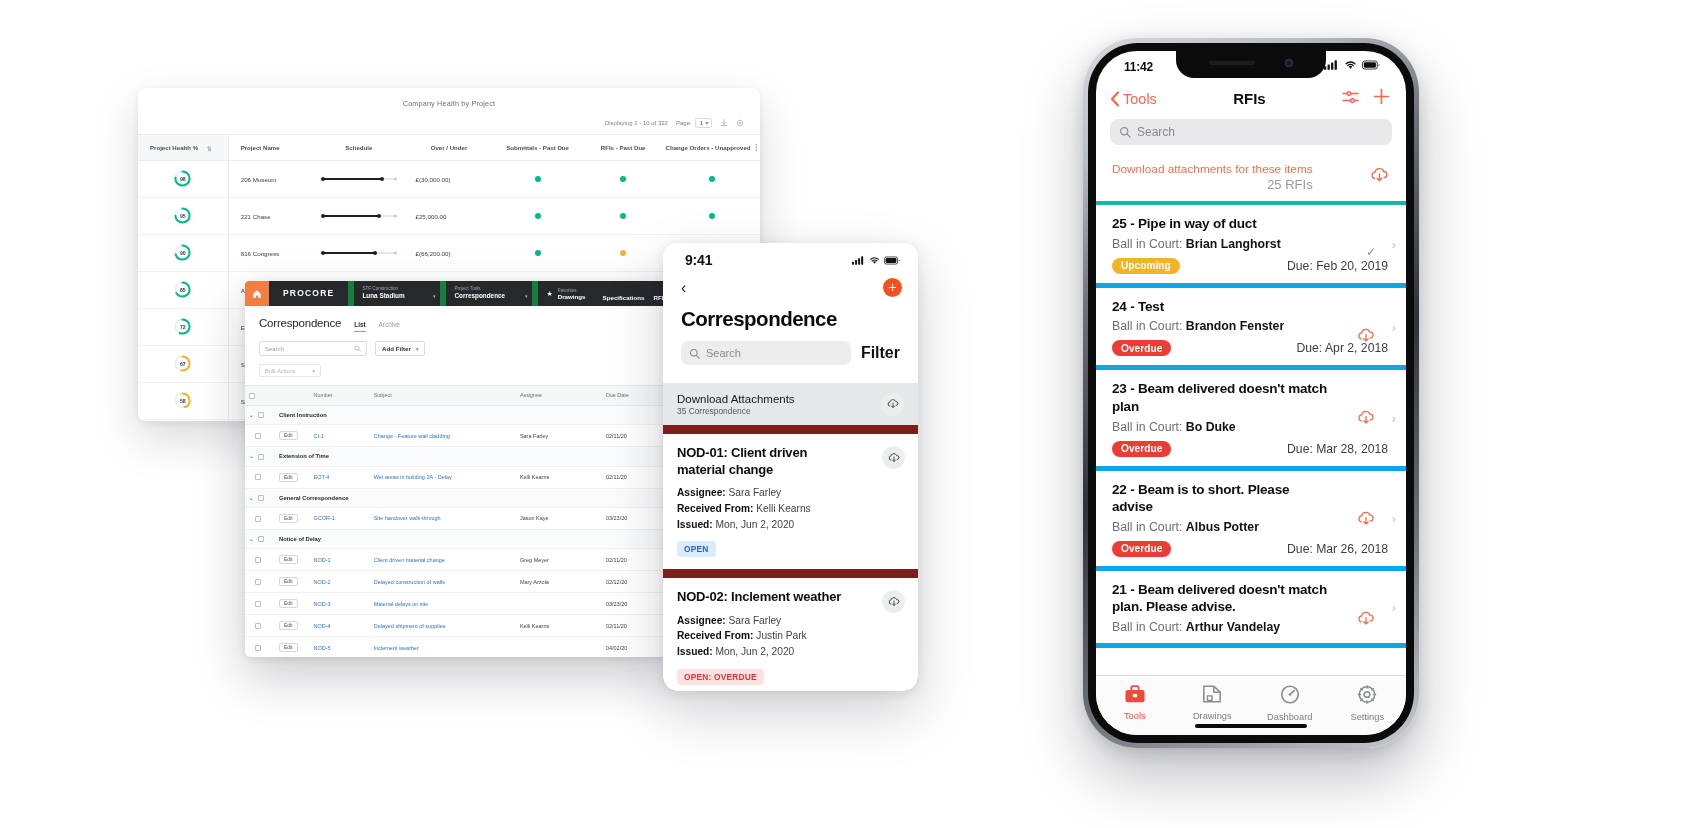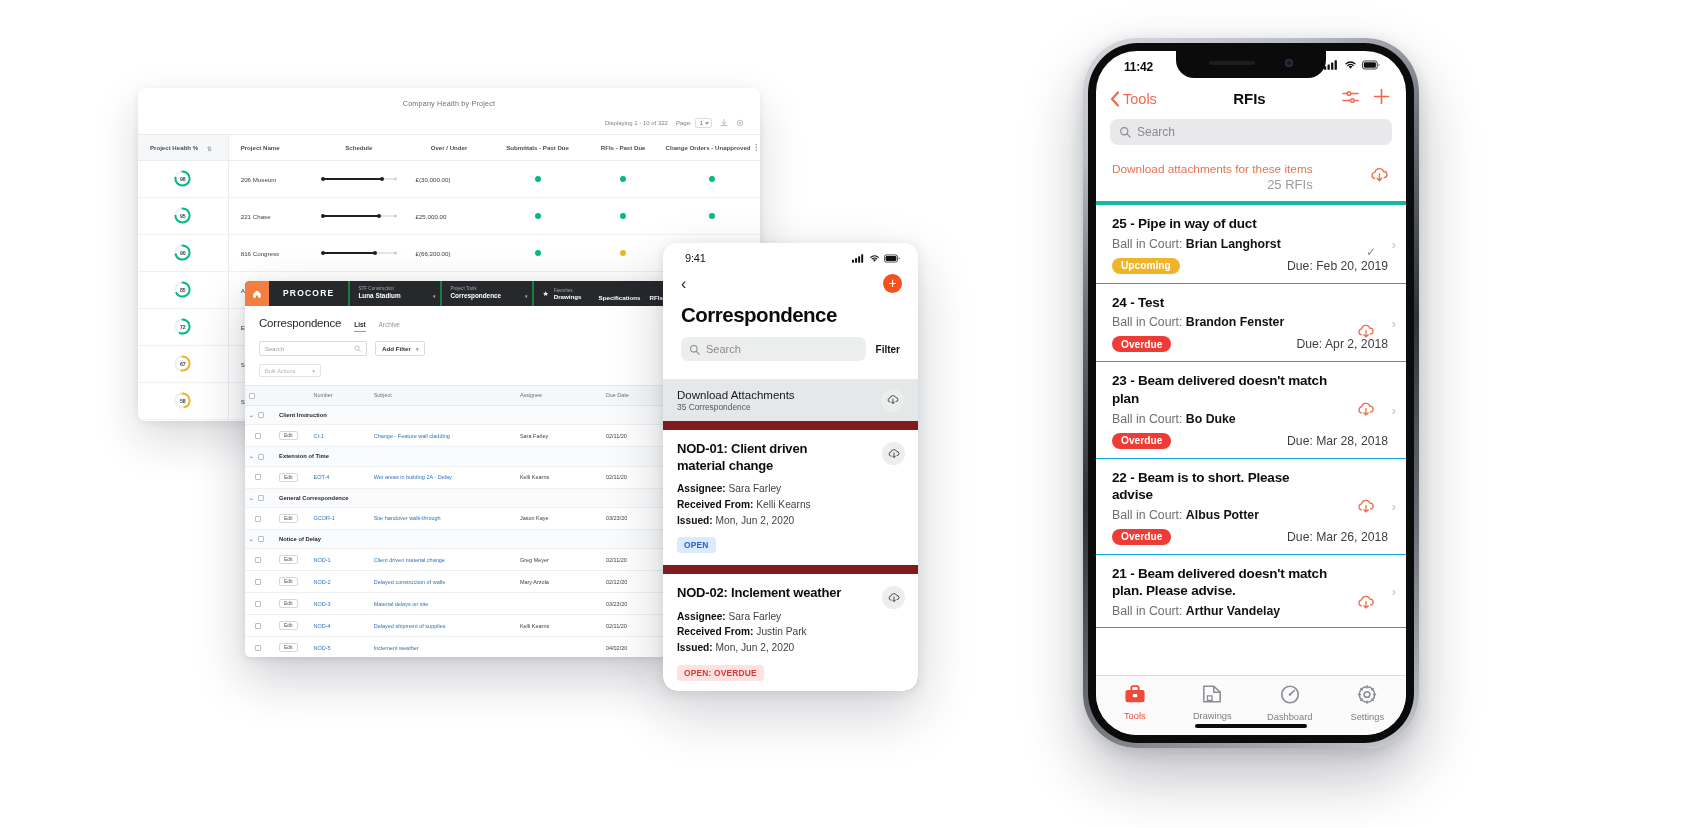--- a/index.html
+++ b/index.html
@@ -94,21 +94,21 @@
     background: #ffffff; border-radius: 5px;
     box-shadow: 0 20px 50px rgba(20,25,40,.22), 0 2px 10px rgba(20,25,40,.10);
     overflow: hidden; filter: blur(0.35px);
   }
   .pc-topbar { display: flex; align-items: stretch; height: 25px; background: #26282c; }
   .pc-home {
     width: 24px; background: #f47e42; display:flex; align-items:center; justify-content:center;
   }
   .pc-seg {
     display:flex; flex-direction:column; justify-content:center;
-    padding: 0 14px 0 8px; border-right: 2px solid #15803d; position: relative; min-width: 92px;
+    padding: 0 14px 0 8px; border-right: 6px solid #15803d; position: relative; min-width: 92px;
   }
   .pc-seg .sm { font-size: 4.6px; color: #9ea3ab; line-height: 1.35; }
   .pc-seg .lg { font-size: 6.4px; color: #ffffff; font-weight: 700; line-height: 1.35; }
   .pc-seg .car { position:absolute; right:5px; top:50%; margin-top:-1px; color:#b6bac1; font-size:5px; }
   .pc-fav { display:flex; align-items:center; gap:5px; padding: 0 8px; }
   .pc-fav .star { color:#ffffff; font-size: 7px; }
   .pc-fav .cols { display:flex; flex-direction:column; }
   .pc-fav .cols .sm { font-size: 4.6px; color:#9ea3ab; }
   .pc-fav .cols .lg { font-size: 6.2px; color:#fff; font-weight:700; }
   .pc-navlink { display:flex; align-items:flex-end; padding: 0 0 5px 0; margin-left: 9px;
@@ -164,36 +164,36 @@
     position: absolute; left: 663px; top: 243px;
     width: 255px; height: 448px; background: #ffffff;
     border-radius: 14px;
     box-shadow: 0 22px 55px rgba(20,25,40,.20), 0 2px 12px rgba(20,25,40,.10);
     overflow: hidden;
   }
   .mp-status {
     display:flex; align-items:center; justify-content:space-between;
     padding: 9px 18px 0 22px;
   }
-  .mp-time { font-size: 11px; font-weight:400; color:#111; letter-spacing:-.2px; }
+  .mp-time { font-size: 14px; font-weight:700; color:#111; letter-spacing:-.2px; }
   .mp-ind { display:flex; align-items:center; gap:4px; }
   .mp-navrow { display:flex; align-items:center; justify-content:space-between; padding: 10px 16px 0 18px; }
   .mp-back { font-size: 16px; color:#1d1d1f; line-height:1; }
   .mp-plus {
     width: 19px; height:19px; border-radius:50%; background:#f4511e; color:#fff;
     display:flex; align-items:center; justify-content:center; font-size:14px; line-height:1;
     font-weight: 300; padding-bottom:2px;
   }
   .mp-title { font-size: 20.5px; font-weight:700; color:#0b0b0d; padding: 10px 18px 0 18px; letter-spacing:-.5px; }
   .mp-searchrow { display:flex; align-items:center; gap:10px; padding: 10px 18px 0 18px; }
   .mp-search {
     flex:1; height: 24px; background:#eceded; border-radius:7px; display:flex; align-items:center;
     gap:6px; padding: 0 8px; color:#8a8a8e; font-size: 11px;
   }
-  .mp-filter { font-size: 10px; color:#111; font-weight:600; }
+  .mp-filter { font-size: 16px; color:#111; font-weight:600; }
   .mp-body { margin-top: 18px; background:#7f1d1d; height: 100%; padding-bottom: 4px; }
   .mp-dl {
     background:#e6e7e9; display:flex; align-items:center; justify-content:space-between;
     padding: 9px 14px; margin: 0 0 9px 0;
   }
   .mp-dl .t1 { font-size: 11.5px; color:#18181a; line-height:1.25; }
   .mp-dl .t2 { font-size: 8.4px; color:#55585e; }
   .mp-card { background:#fff; padding: 11px 14px 12px 14px; margin-bottom: 9px; position:relative; }
   .mp-card h3 { font-size: 13px; color:#0d0d0f; font-weight:700; line-height:1.25; max-width: 175px; letter-spacing:-.2px;}
   .mp-kv { margin-top: 7px; font-size: 10.2px; color:#0d0d0f; line-height: 1.55; }
@@ -253,21 +253,21 @@
     height: 26px; background:#e9e9eb; border-radius:8px; display:flex; align-items:center;
     gap:6px; padding: 0 9px; color:#8a8a8e; font-size: 12px;
   }
   .ip-dlrow {
     display:flex; align-items:center; justify-content:space-between; padding: 8px 16px 9px 16px;
     border-bottom: 4px solid #14b8a6;
   }
   .ip-dl-text .a { font-size: 11.8px; color:#e9714f; line-height:1.3; }
   .ip-dl-text .b { font-size: 13px; color:#9a9aa0; text-align:right; }
   .ip-list { }
-  .ip-item { padding: 10px 14px 9px 16px; border-bottom: 1px solid #0ea5e9; position:relative; }
+  .ip-item { padding: 10px 14px 9px 16px; border-bottom: 5px solid #0ea5e9; position:relative; }
   .ip-item h4 { font-size: 13.5px; font-weight:700; color:#0d0d0f; line-height:1.3;
                 max-width: 218px; letter-spacing:-.2px;}
   .ip-ball { margin-top: 4px; font-size: 12.3px; color:#6c6f75; }
   .ip-ball b { color:#111216; font-weight:700; }
   .ip-row3 { display:flex; align-items:center; justify-content:space-between; margin-top: 7px; padding-right: 4px;}
   .ip-pill { border-radius: 9px; padding: 2.5px 9px; font-size: 10.2px; color:#fff; font-weight:600; }
   .ip-pill.upcoming { background:#f0b429; }
   .ip-pill.overdue { background:#ef3b36; }
   .ip-due { font-size: 12.2px; color:#3b3e44; }
   .ip-chev { position:absolute; right: 10px; top: 50%; transform: translateY(-50%);

